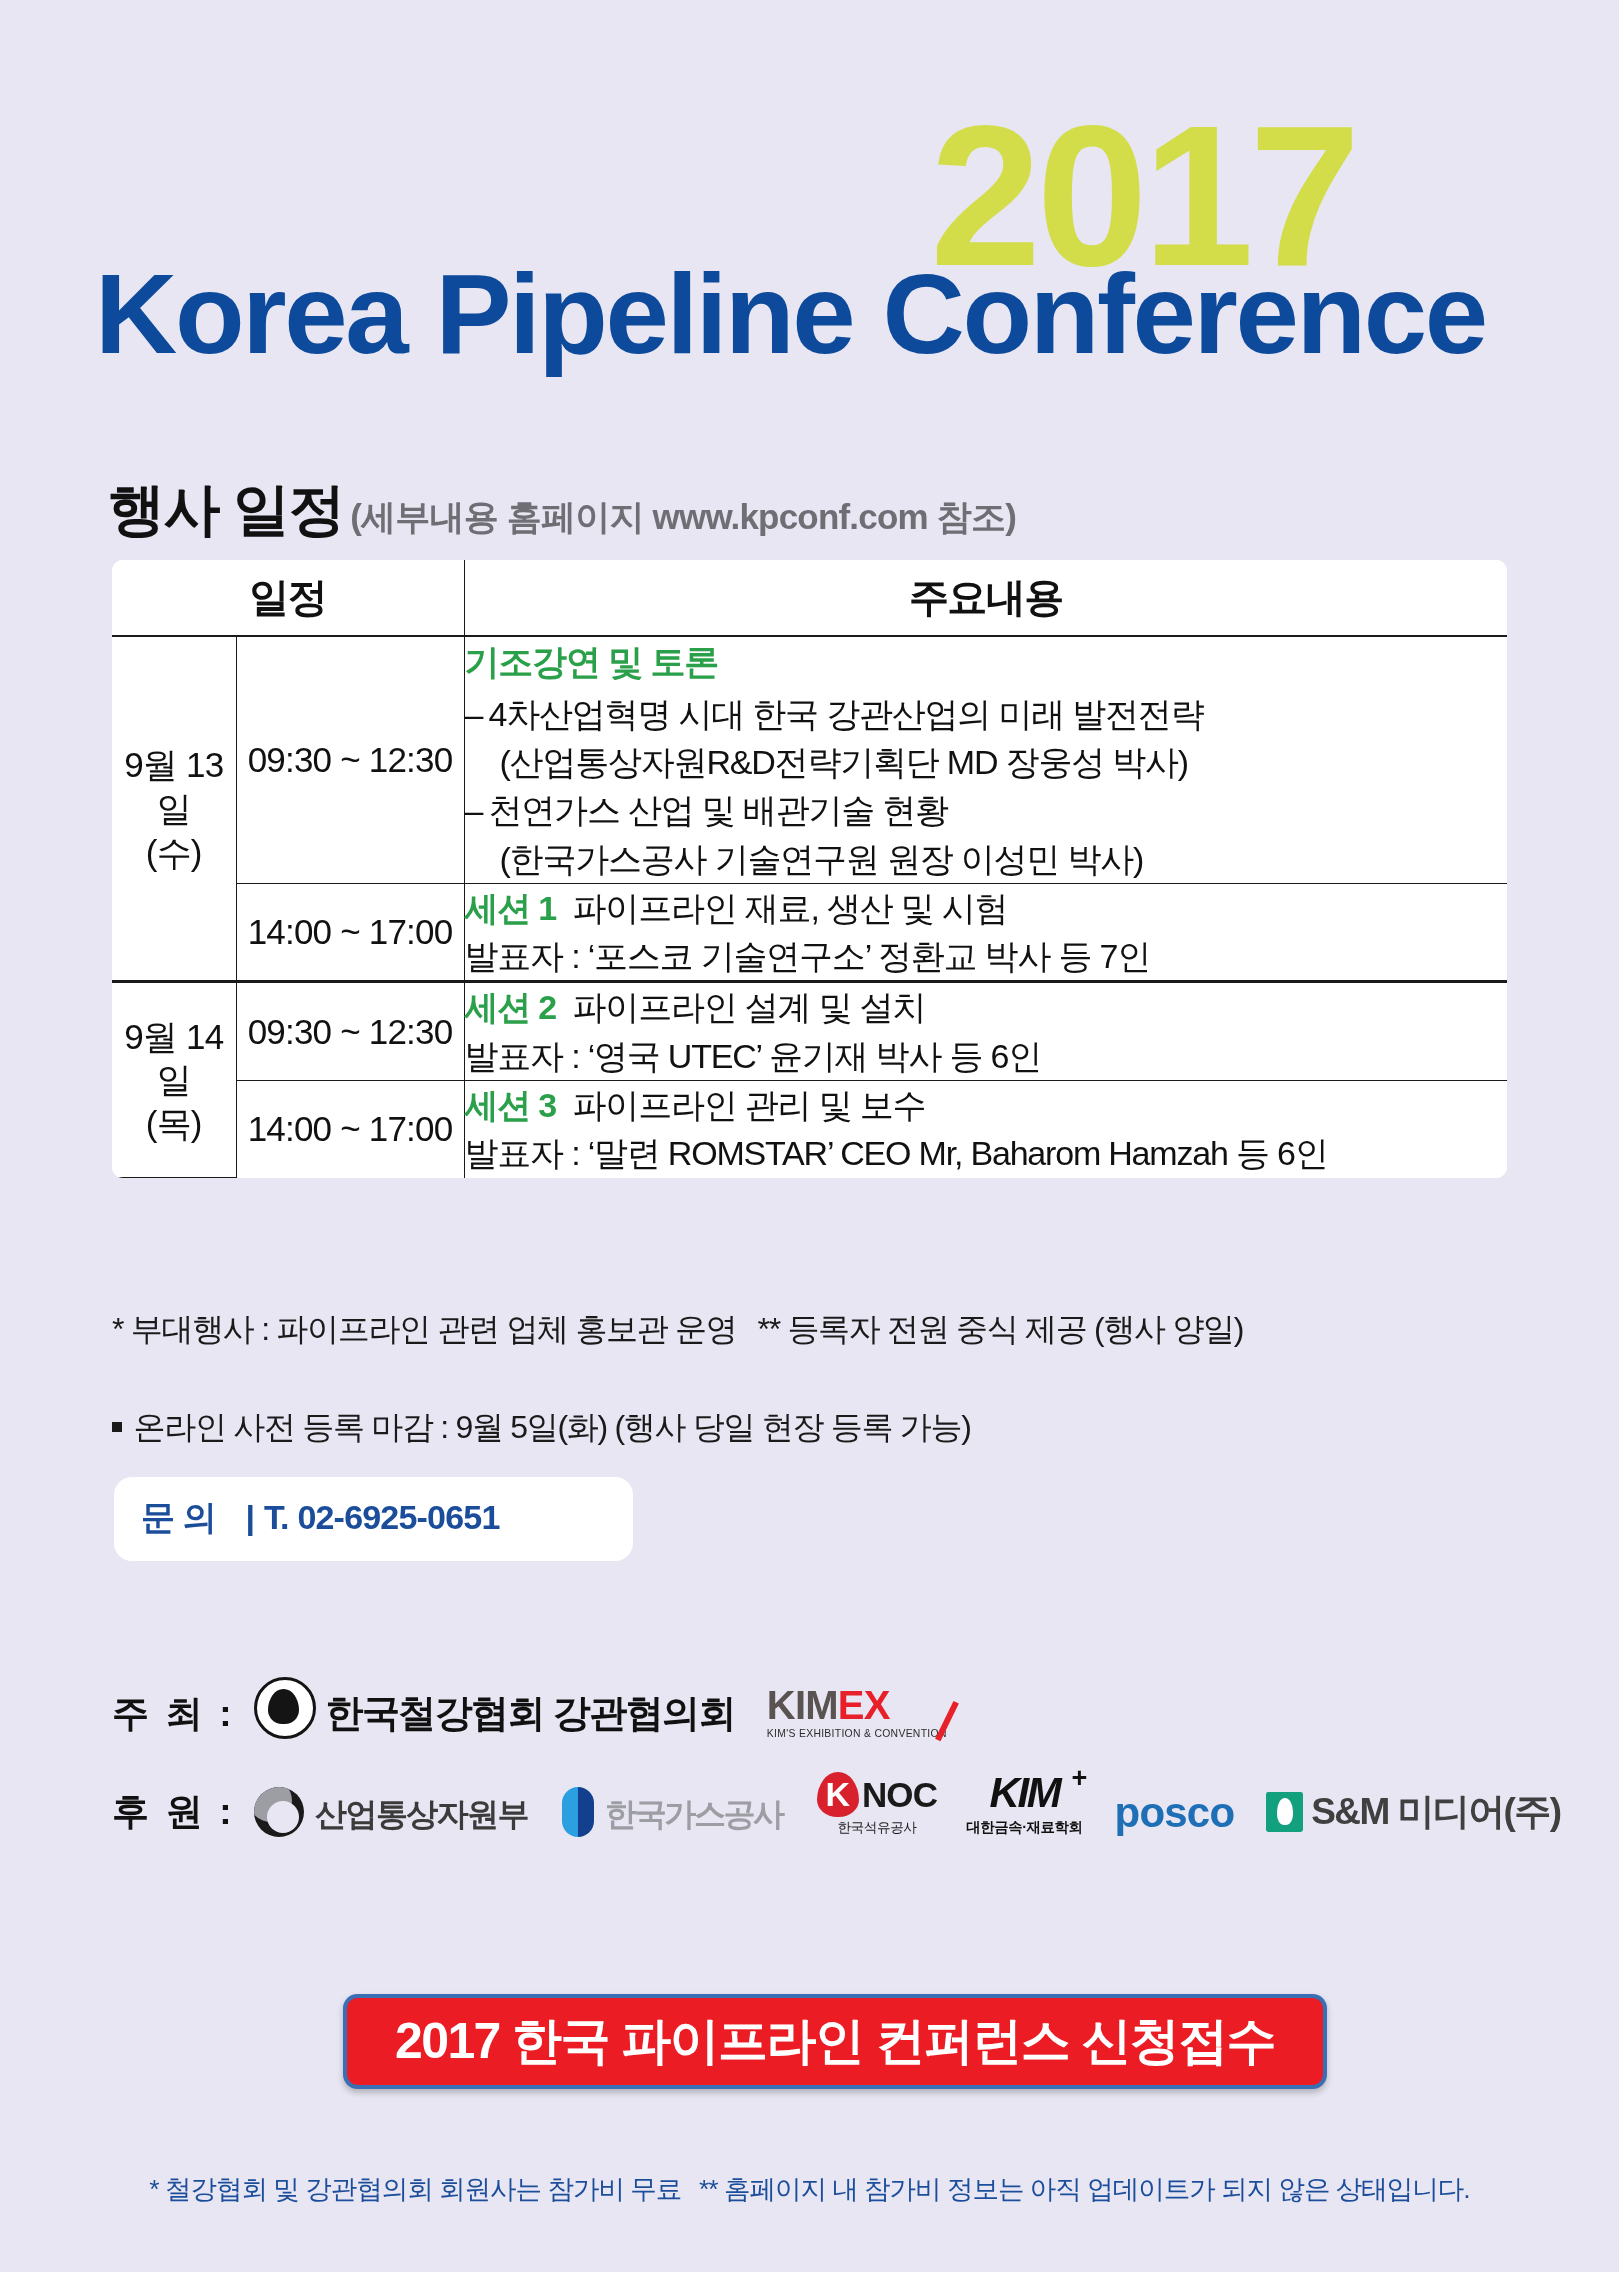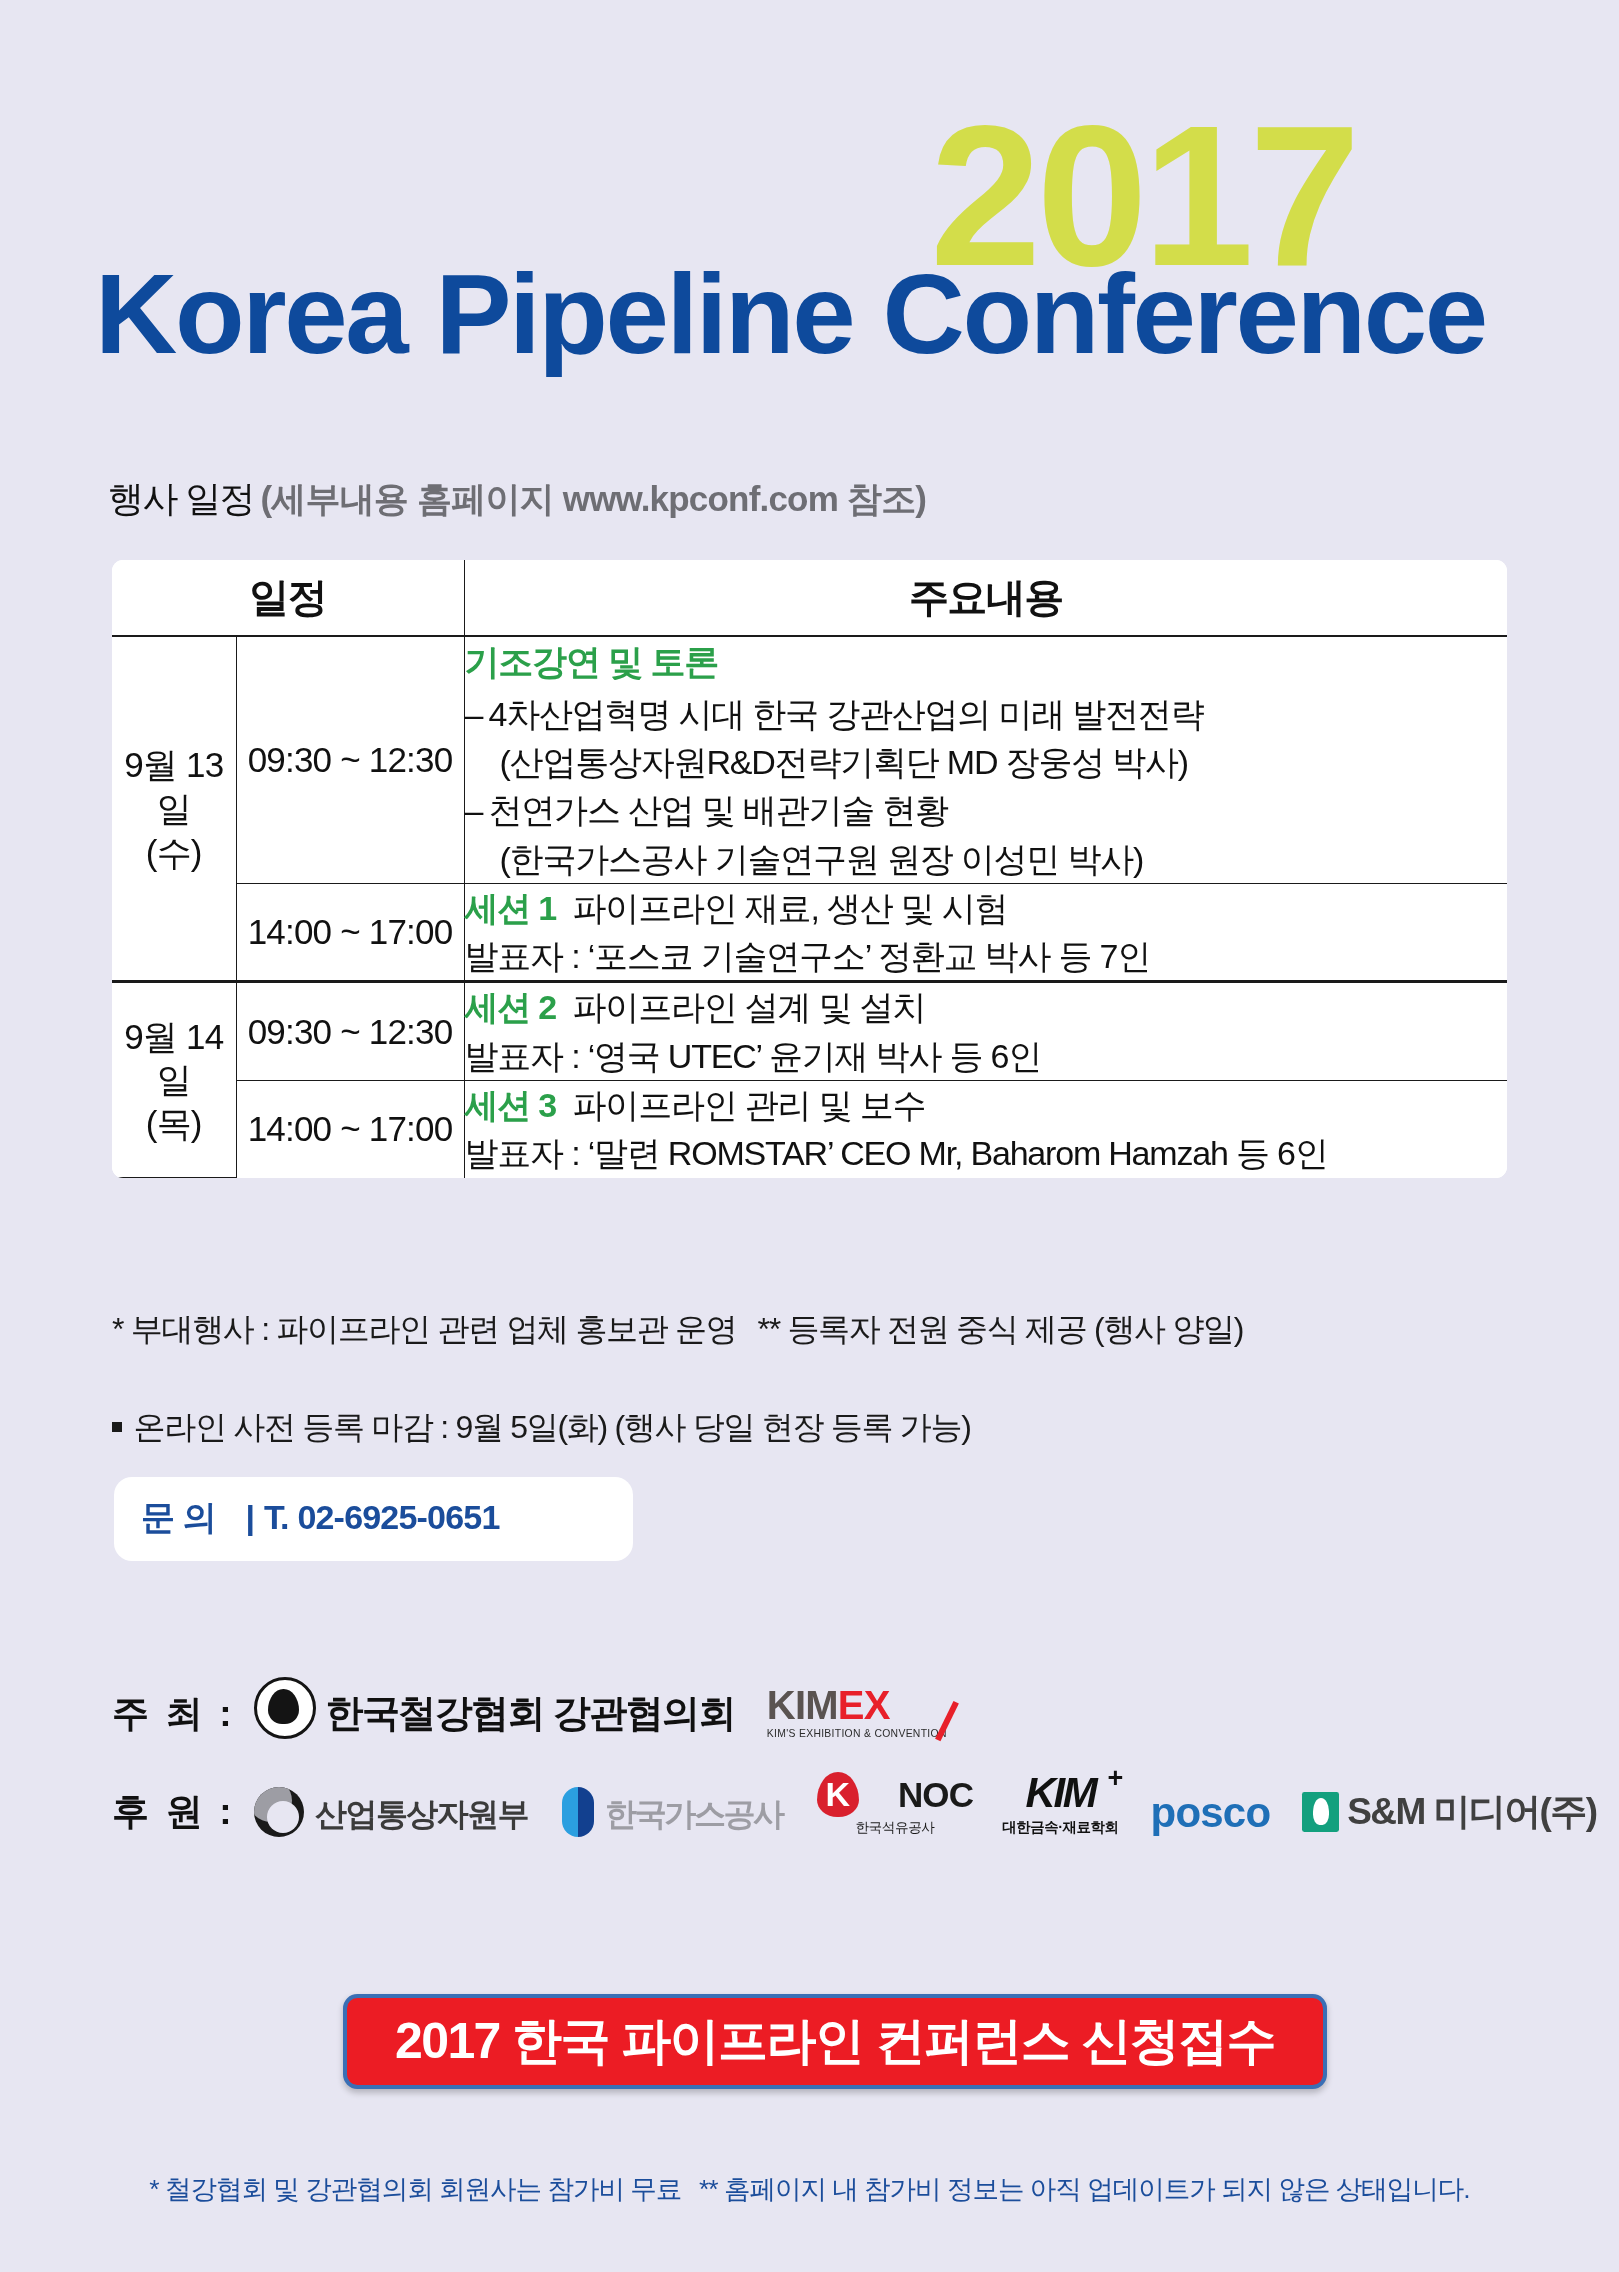--- a/index.html
+++ b/index.html
@@ -47,22 +47,22 @@
 
   
   .schedule-head {
     position: absolute;
     left: 108px;
     top: 481px;
     white-space: nowrap;
     line-height: 1;
   }
   .schedule-head .strong {
-    font-size: 36px;
-    font-weight: 400;
+    font-size: 57px;
+    font-weight: 700;
     color: #111111;
     letter-spacing: -1.6px;
     text-align: center;
   }
   .schedule-head .sub {
     font-size: 35px;
     font-weight: 600;
     color: #6e6e74;
     letter-spacing: -0.8px;
     margin-left: 6.4px;
@@ -277,21 +277,21 @@
     background:#2b9fe0; border-radius: 16px 0 0 16px;
   }
   .kogas-mark::after {
     content:""; position:absolute; left:16px; top:0; width:16px; height:50px;
     background:#12408f; border-radius: 0 16px 16px 0;
   }
   .kogas-name { font-size: 32px; font-weight: 700; letter-spacing: -2.4px; color:#9d9da4; margin-right: 34px; }
 
   
   .knoc { display:flex; flex-direction:column; align-items:center; margin-right: 29px; }
-  .knoc-top { display:flex; align-items:center;gap:36px; }
+  .knoc-top { display:flex; align-items:center; }
   .knoc-k {
     width: 42px; height: 45px; background: #d9202d; border-radius: 50% 50% 48% 48% / 62% 62% 38% 38%;
     position: relative; margin-right: 3.2px;
   }
   .knoc-k::after {
     content:"K"; position:absolute; left:8.8px; top:4.8px; color:#ffffff;
     font-size: 34px; font-weight: 700; font-family:"Liberation Sans", sans-serif; line-height:1;
   }
   .knoc-noc { font-size: 35px; font-weight: 700; color:#1a1a1a; letter-spacing:-0.8px; }
   .knoc-sub { font-size: 13.6px; color:#1a1a1a; letter-spacing:-0.4px; margin-top: 1.6px; }

